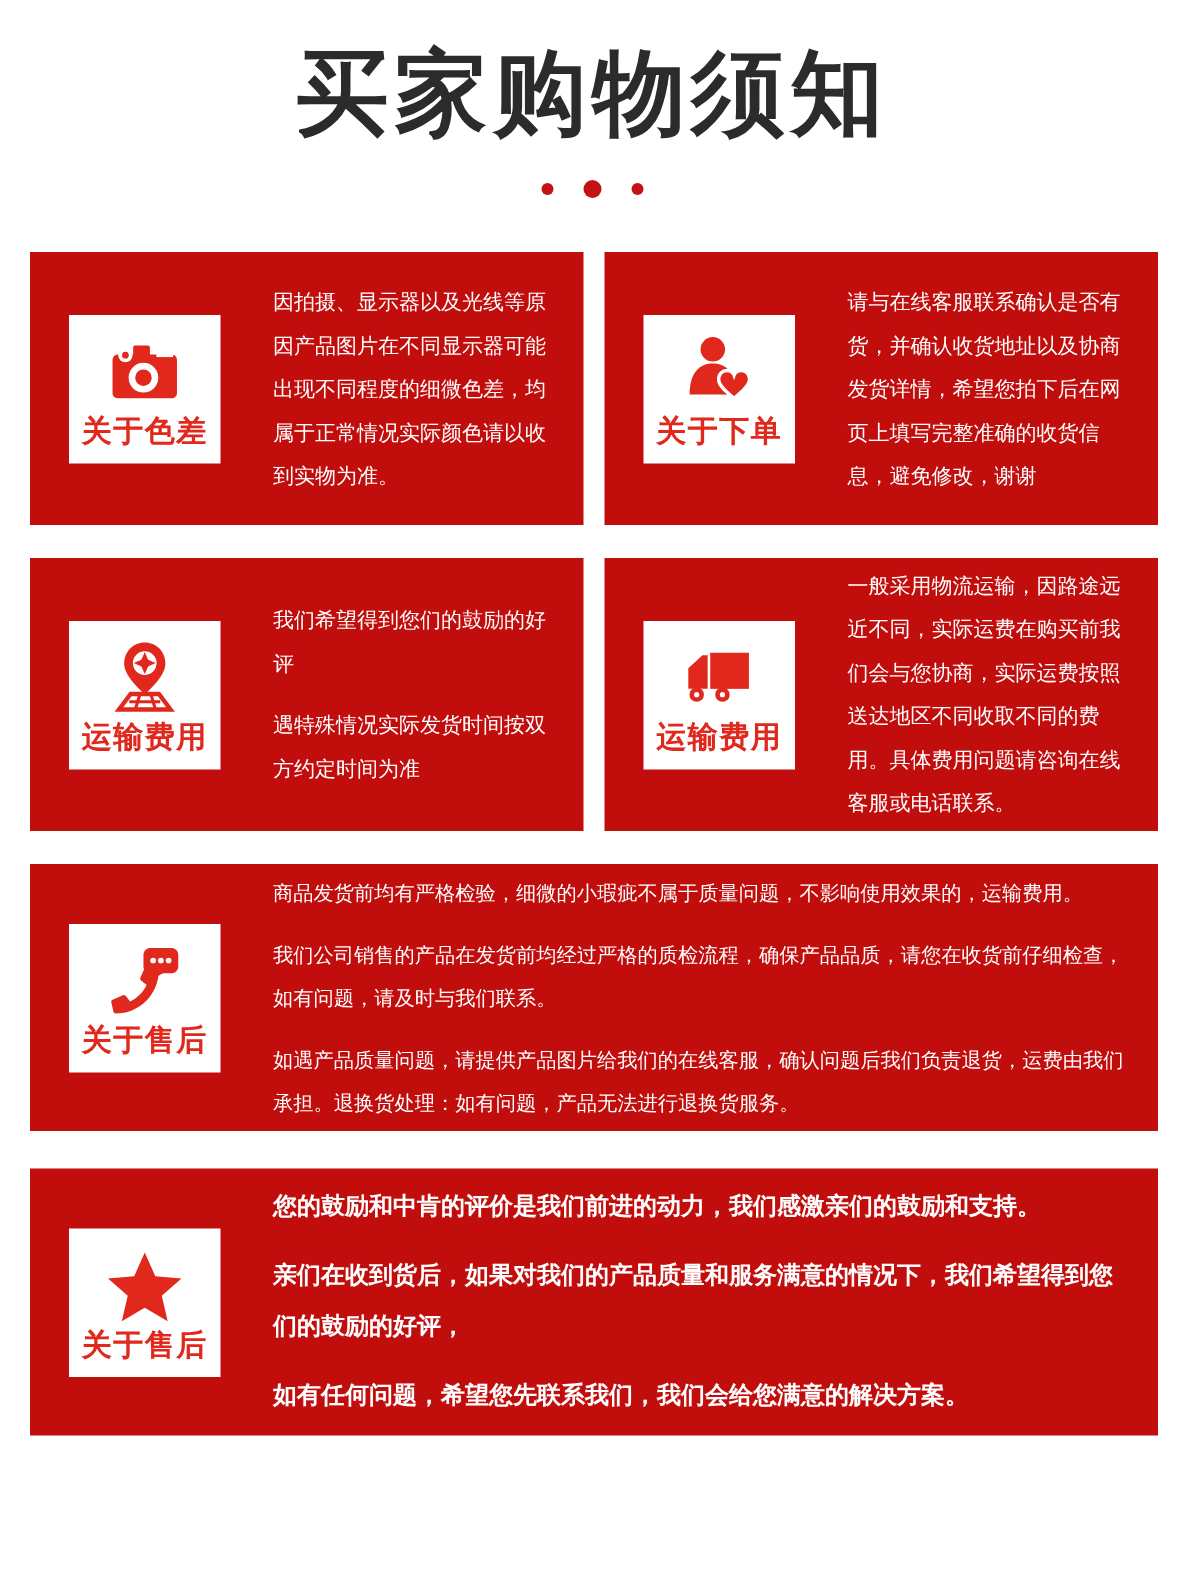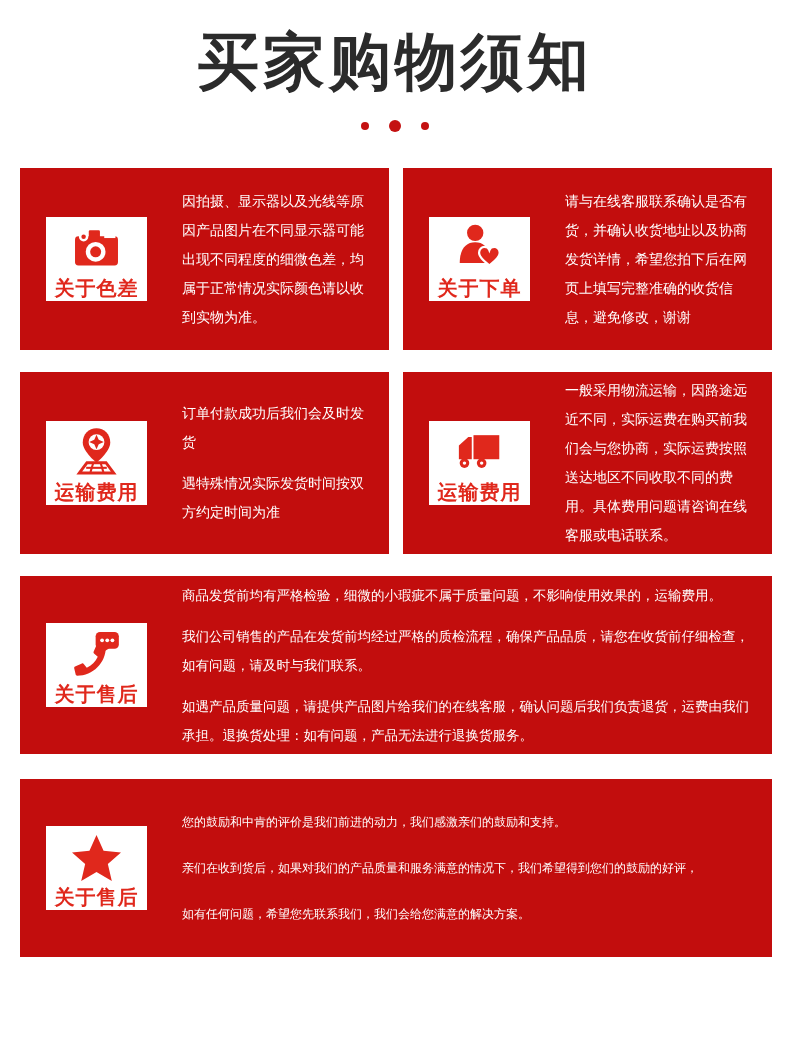--- a/index.html
+++ b/index.html
@@ -21,35 +21,35 @@
   .dots{display:flex;justify-content:center;align-items:center;gap:20px;margin-top:16px;}
   .dot{border-radius:50%;background:var(--dot-red);}
   .dot.small{width:8px;height:8px;}
   .dot.big{width:12px;height:12px;}
   .cards{width:752px;margin:36px 18px 0 20px;}
   .row{display:flex;gap:14px;margin-bottom:22px;}
   .card{background:var(--card-red);display:flex;align-items:center;}
   .card.half{width:369px;height:182px;}
   .card.wide{width:752px;height:178px;margin-bottom:25px;}
   .tile{
-    width:101px;height:84px;background:#ffffff;flex:none;margin-left:26px;
+    width:101px;height:99px;background:#ffffff;flex:none;margin-left:26px;
     display:flex;flex-direction:column;align-items:center;justify-content:center;gap:3px;
   }
   .card.wide .tile{}
   .tile svg{width:55px;height:55px;display:block;fill:var(--icon-red);}
   .tile-label{
     font-size:20px;font-weight:bold;color:var(--icon-red);
     letter-spacing:1px;white-space:nowrap;line-height:1;
   }
   .body{
     color:#ffffff;margin-left:23px;padding-right:10px;
     font-size:14px;line-height:29px;
   }
   .card.wide .body{font-size:13.5px;line-height:29px;padding-right:8px;}
-  .card.card-reviews .body{font-size:12px;line-height:34px;}
+  .card.card-reviews .body{font-size:16px;line-height:34px;font-weight:bold;}
   .body p{margin:12px;}
 </style>
 </head>
 <body>
 
 <h1 class="page-title">买家购物须知</h1>
 
 <div class="dots">
   <span class="dot small"></span>
   <span class="dot big"></span>
@@ -109,21 +109,21 @@
             <line x1="28" y1="46" x2="25" y2="56" stroke="#e0281c" stroke-width="2.4"></line>
             <line x1="37" y1="46" x2="40" y2="56" stroke="#e0281c" stroke-width="2.4"></line>
             <path d="M32 5 C23 5 16 12 16 21.5 C16 32 32 45 32 45 C32 45 48 32 48 21.5 C48 12 41 5 32 5 Z"></path>
             <circle cx="32" cy="21" r="9.2" fill="#ffffff"></circle>
             <polygon points="32,12.5 34.6,18.4 40.5,21 34.6,23.6 32,29.5 29.4,23.6 23.5,21 29.4,18.4"></polygon>
           </svg>
         </span>
         <span class="tile-label">运输费用</span>
       </div>
       <div class="body">
-        <p>订单付款成功后我们会及时发货</p>
+        <p>我们希望得到您们的鼓励的好评</p>
         <p>遇特殊情况实际发货时间按双方约定时间为准</p>
       </div>
     </section>
 
     <section class="card half">
       <div class="tile">
         <span>
           <svg viewBox="0 0 64 64">
             <rect x="25" y="13" width="30" height="28"></rect>
             <path d="M8 25 L19 15 L23 15 L23 41 L8 41 Z"></path>

